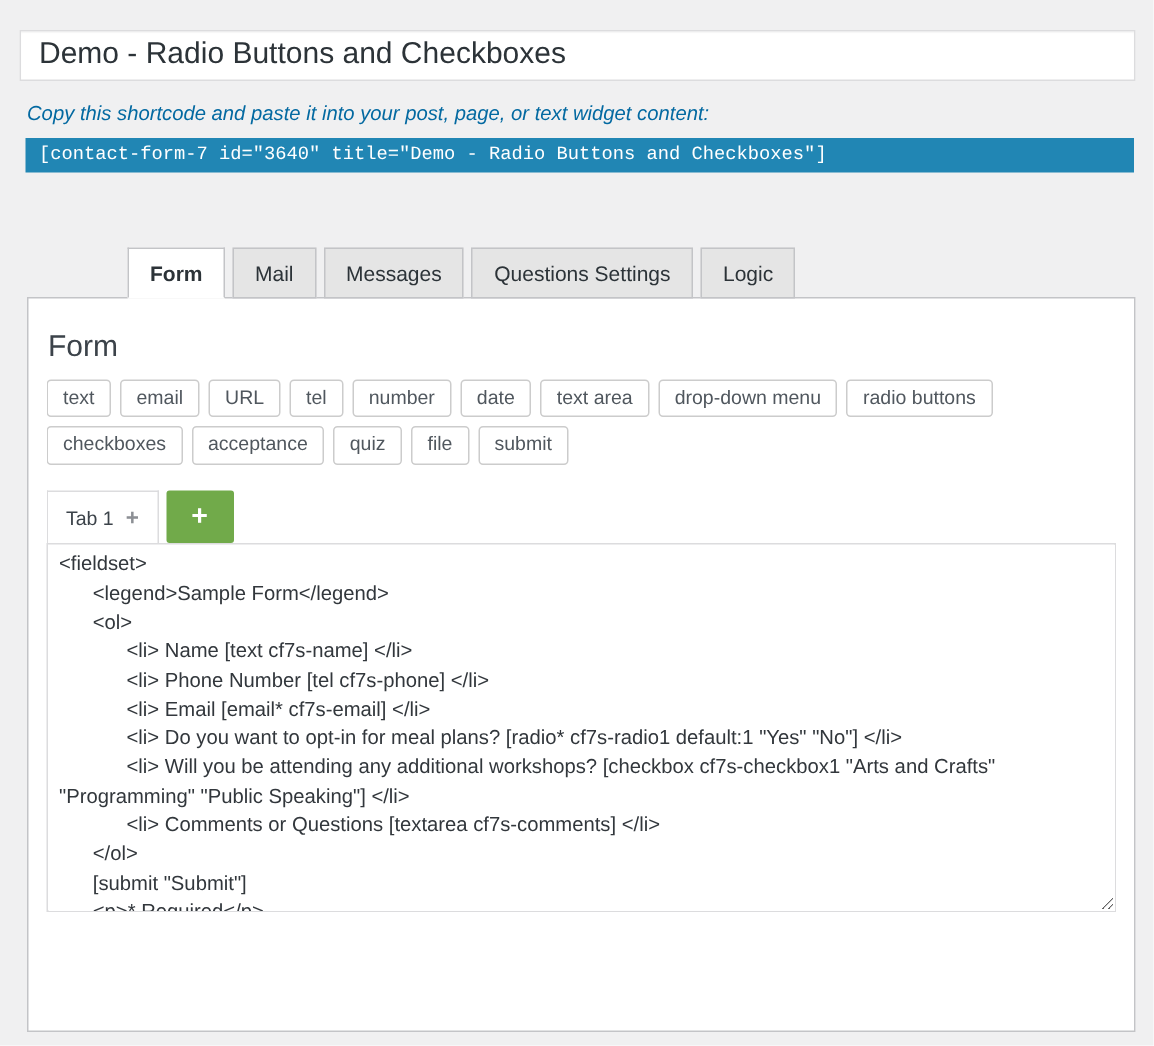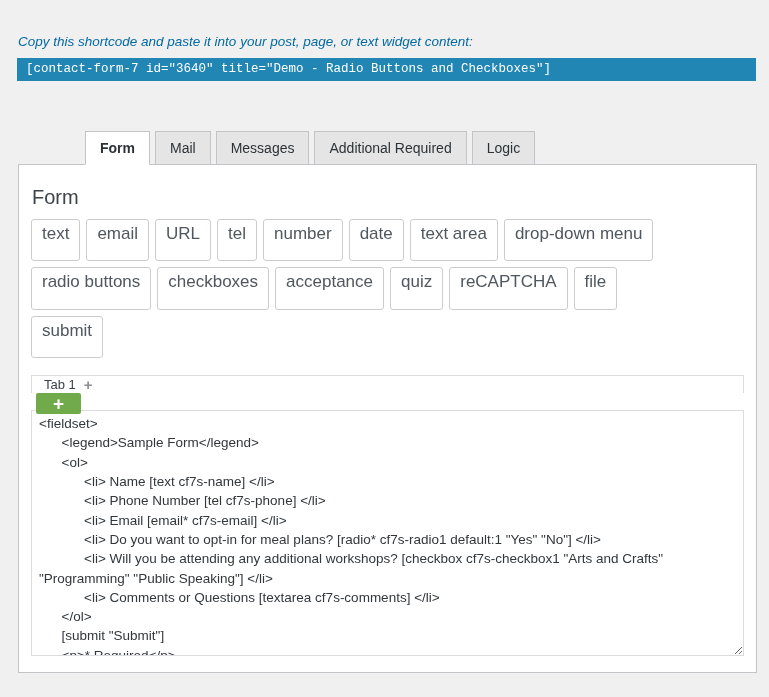--- a/index.html
+++ b/index.html
@@ -109,35 +109,34 @@
     display: flex;
     flex-wrap: wrap;
     gap: 6px;
     margin-bottom: 17px;
     max-width: 660px;
   }
   .tag-btn {
     background: #fff;
     border: 1px solid #ccc;
     border-radius: 3px;
-    padding: 4px 10px 17px;
-    font-family: "Liberation Sans", sans-serif;
-    font-size: 17px;
+    padding: 4px 10px 5px;
+    font-family: "Liberation Sans", sans-serif;
+    font-size: 13px;
     line-height: 1.15;
     color: #50575e;
     cursor: pointer;
     white-space: nowrap;
   }
 
   
   .editor-tabs {
     display: flex;
     align-items: stretch;
     height: 35px;
-    flex-direction: column;
   }
   .template-tab {
     display: flex;
     align-items: center;
     background: #fff;
     border: 1px solid #dcdcde;
     border-bottom: none;
     padding: 0 12px;
     font-size: 13px;
     color: #3c434a;
@@ -182,30 +181,31 @@
     resize: both;
     outline: none;
     overflow: auto;
   }
 </style>
 </head>
 <body>
 
 <div class="wrap">
 
+  <input class="title-input" type="text" value="Demo - Radio Buttons and Checkboxes" style="">
 
   <p class="shortcode-hint">Copy this shortcode and paste it into your post, page, or text widget content:</p>
 
   <div class="shortcode-bar">[contact-form-7 id="3640" title="Demo - Radio Buttons and Checkboxes"]</div>
 
   <div class="tabs">
     <a class="tab active">Form</a>
     <a class="tab">Mail</a>
     <a class="tab">Messages</a>
-    <a class="tab">Additional Required</a>
+    <a class="tab">Questions Settings</a>
     <a class="tab">Logic</a>
   </div>
 
   <div class="panel">
 
     <h2 class="panel-heading">Form</h2>
 
 
     <div class="tag-buttons">
       <button class="tag-btn">text</button>
@@ -213,21 +213,20 @@
       <button class="tag-btn">URL</button>
       <button class="tag-btn">tel</button>
       <button class="tag-btn">number</button>
       <button class="tag-btn">date</button>
       <button class="tag-btn">text area</button>
       <button class="tag-btn">drop-down menu</button>
       <button class="tag-btn">radio buttons</button>
       <button class="tag-btn">checkboxes</button>
       <button class="tag-btn">acceptance</button>
       <button class="tag-btn">quiz</button>
-      <button class="tag-btn">reCAPTCHA</button>
       <button class="tag-btn">file</button>
       <button class="tag-btn">submit</button>
     </div>
 
     <div class="editor-tabs">
       <div class="template-tab">
         <span>Tab 1</span>
         <span class="plus">+</span>
       </div>
       <button class="add-tab-btn">

